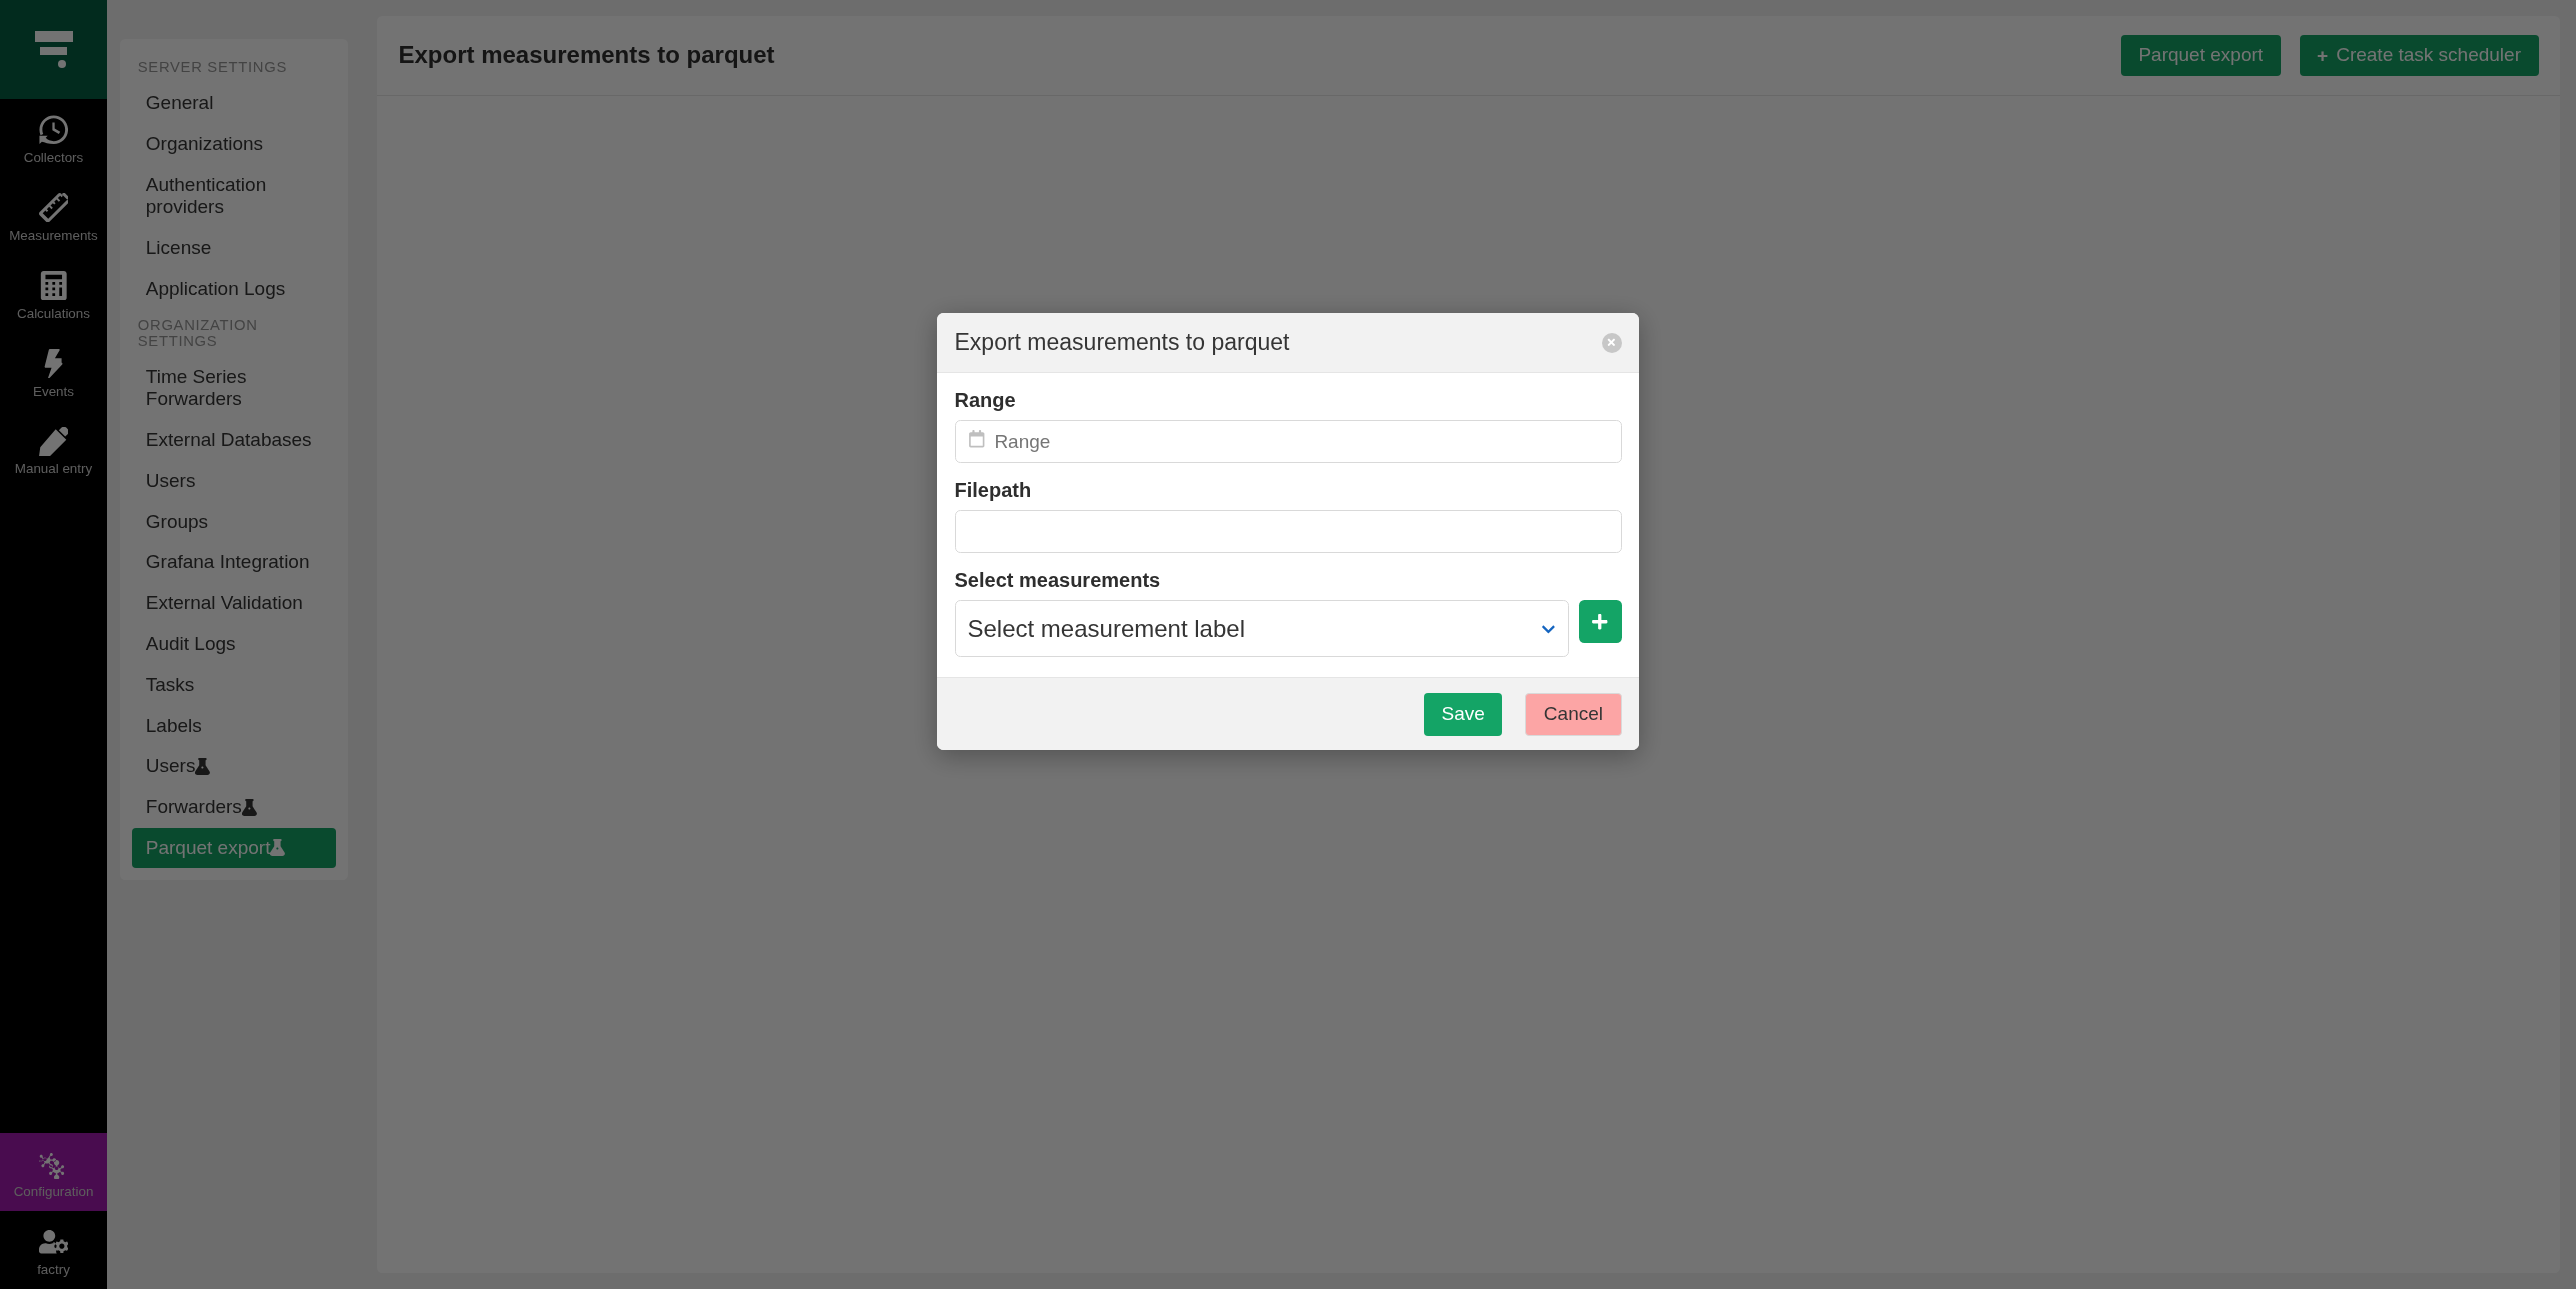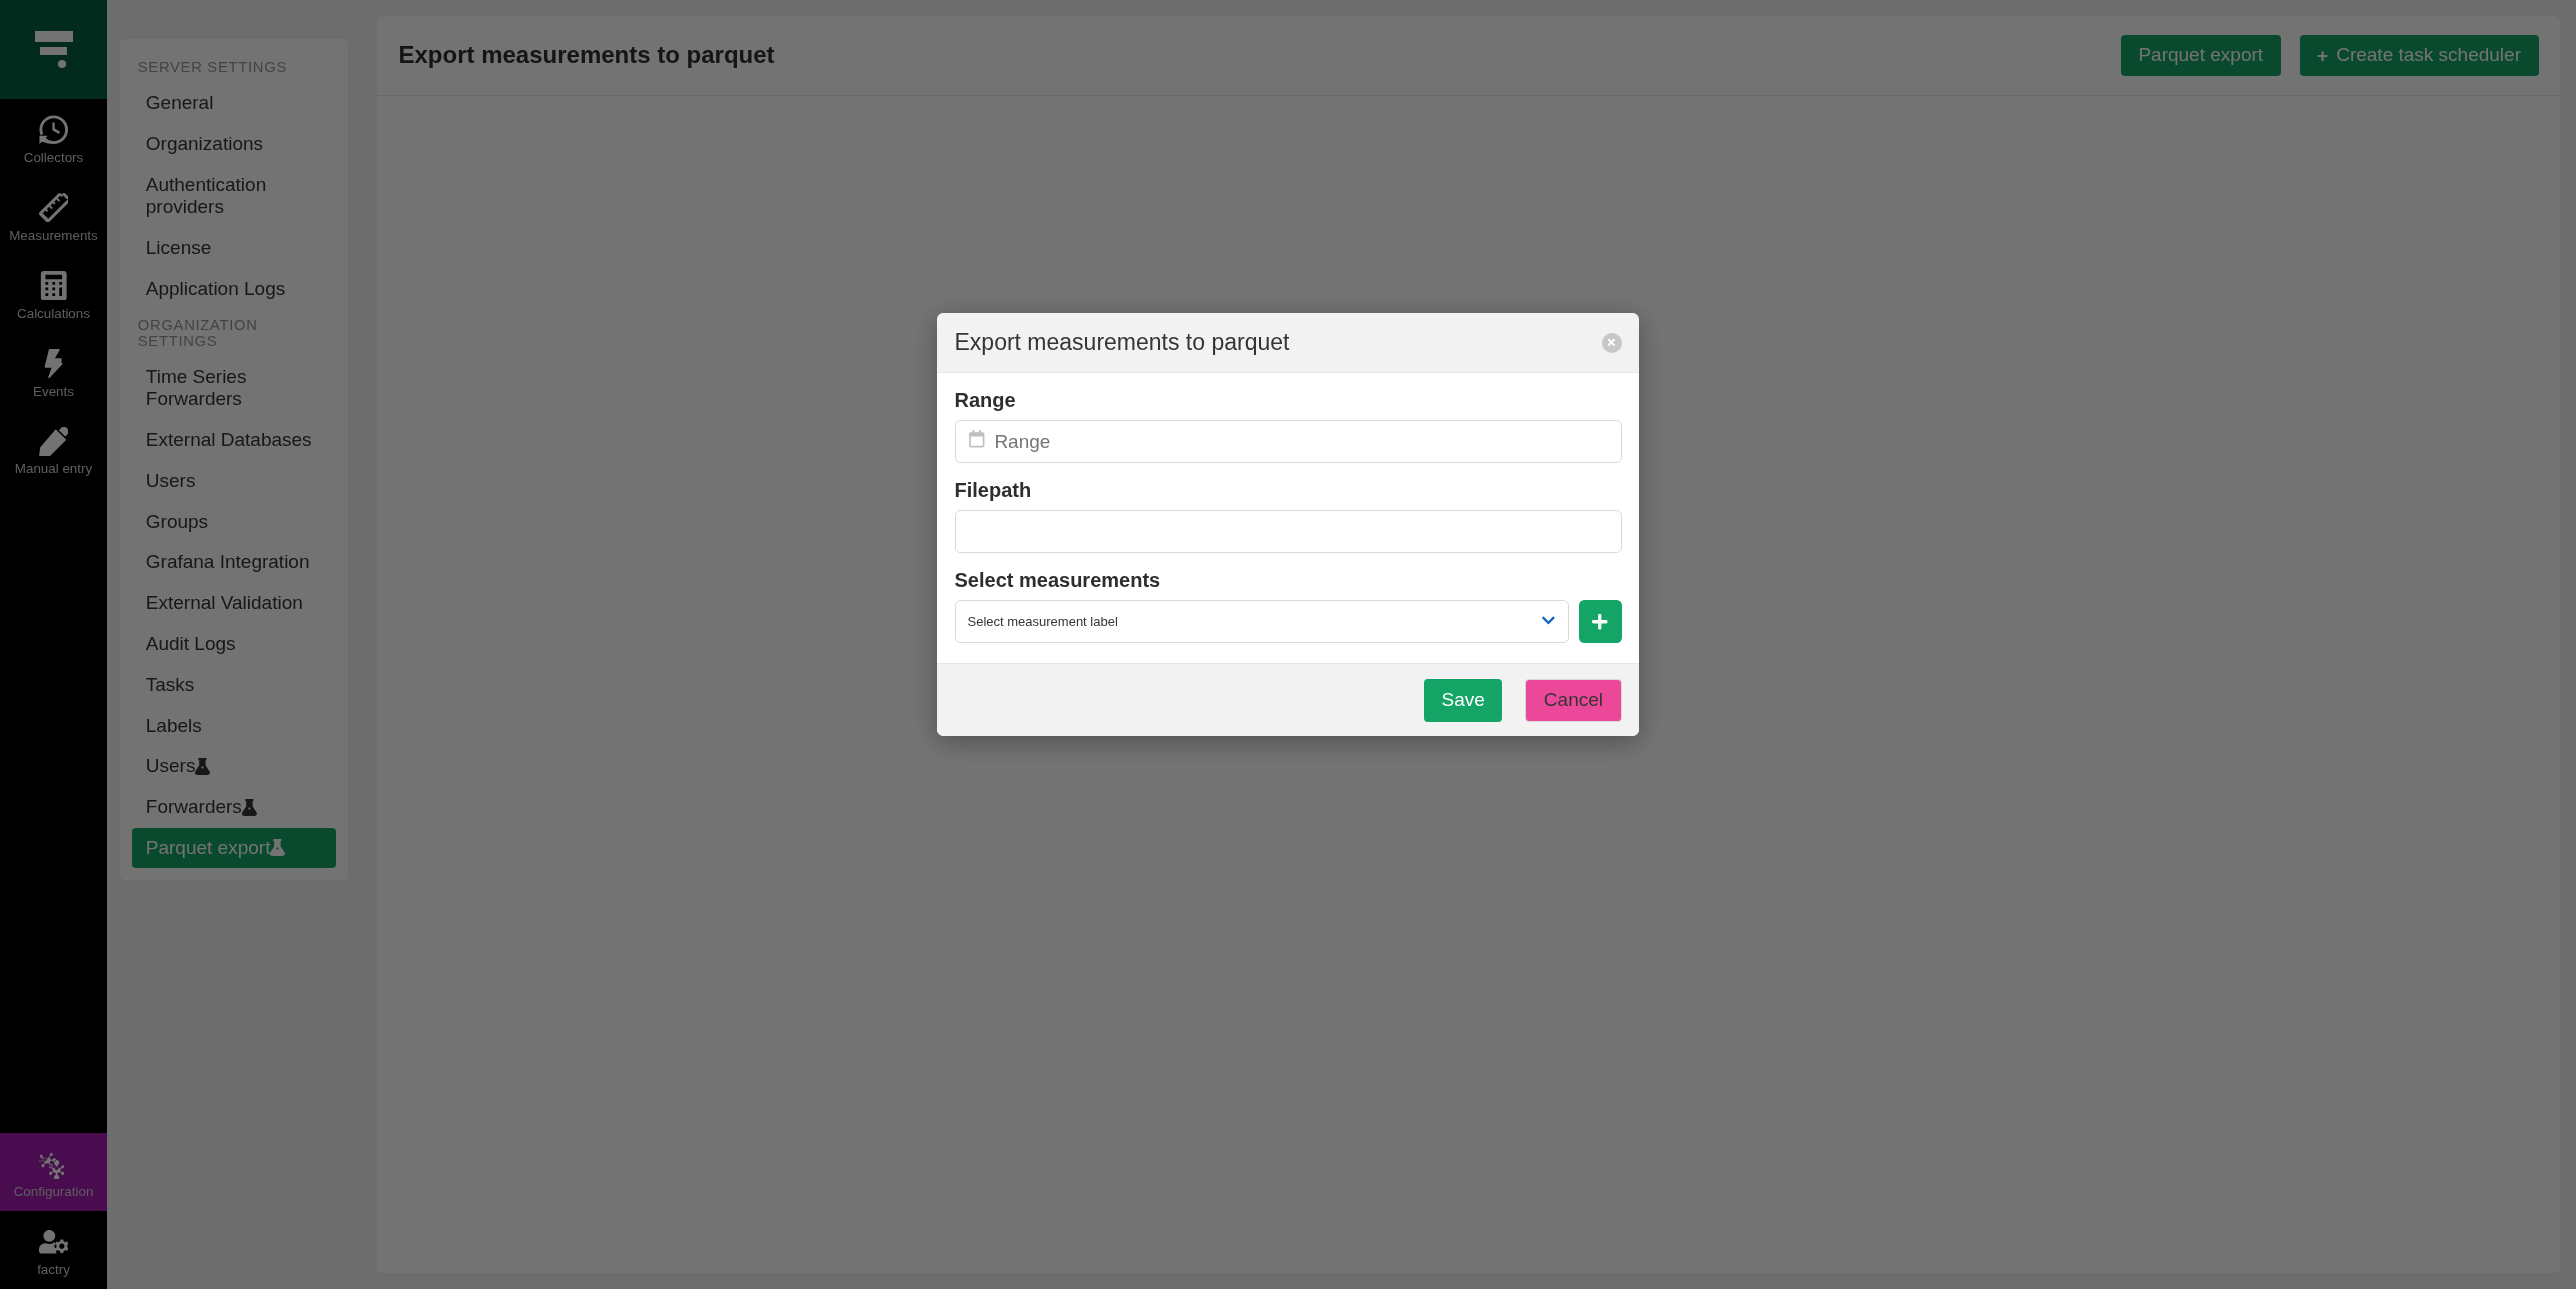--- a/index.html
+++ b/index.html
@@ -123,21 +123,21 @@
     display: inline-flex;
     align-items: center;
     gap: 8px;
     padding: 9.4px 17.5px;
     border-radius: 4px;
     font-size: 19px;
     cursor: pointer;
     border: none;
   }
   .btn-green { background: var(--green); color: #fff; }
-  .btn-white { background: #ec4899; color: #353535; border: 1.3px solid var(--border); }
+  .btn-white { background: #fca5a5; color: #353535; border: 1.3px solid var(--border); }
   .plus-icon { font-size: 19px; font-weight: bold; line-height: 1; }
 
   
   .overlay {
     position: fixed;
     inset: 0;
     background: rgba(0,0,0,0.55);
     display: flex;
     align-items: flex-start;
     justify-content: center;
@@ -183,28 +183,28 @@
     display:flex;
     align-items:center;
     gap:9.4px;
     background:#fff;
   }
   .input input { border:none; outline:none; flex:1; font-size:19px; background:transparent; }
   .input .cal-icon svg { width: 17.5px; height: 17.5px; fill: #bfbfbf; }
   .select-row { display:flex; gap: 9.4px; }
   .select {
     flex:1;
-    height: 43px;
+    height: 57px;
     border: 1.3px solid var(--border);
     border-radius: 5.4px;
     padding: 0 12px;
     display:flex;
     align-items:center;
     justify-content:space-between;
-    font-size: 13px;
+    font-size: 24px;
     color:#353535;
     cursor:pointer;
   }
   .select .chev svg { width: 14.8px; height: 14.8px; fill: #1565c0; }
   .add-btn {
     width: 43px; height: 43px;
     background: var(--green);
     border-radius: 5.4px;
     display:flex; align-items:center; justify-content:center;
     color:#fff;

